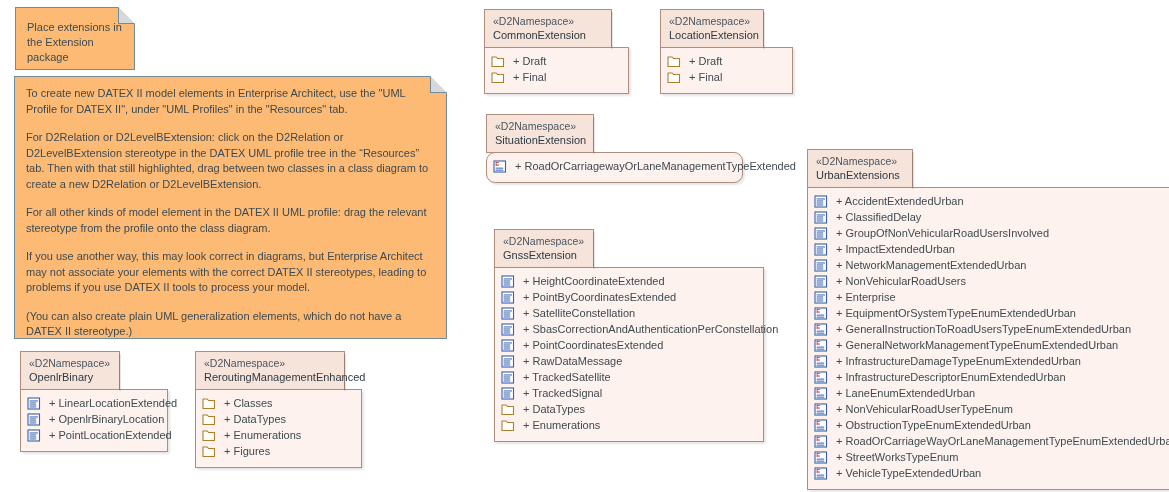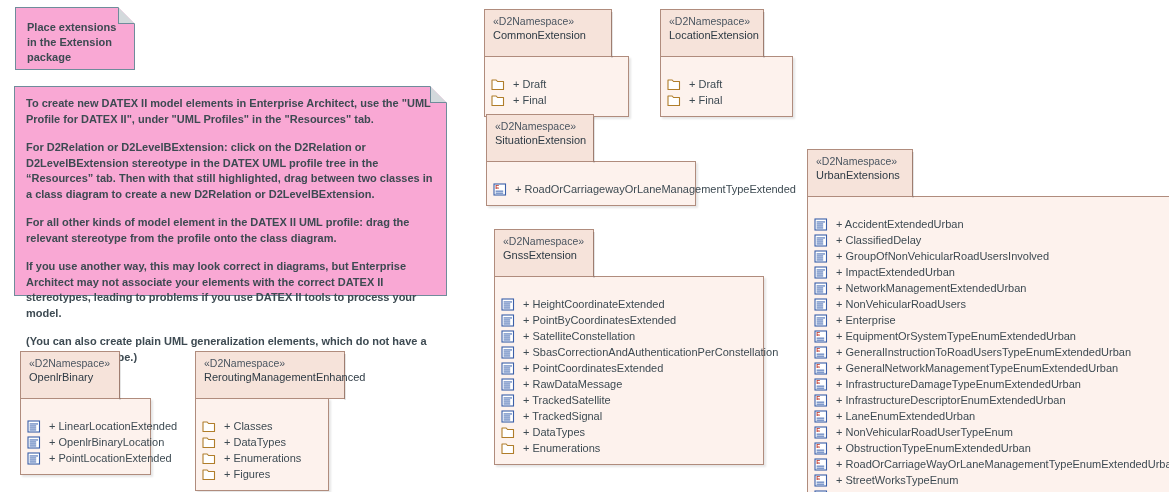--- a/index.html
+++ b/index.html
@@ -13,24 +13,23 @@
     position: relative;
     font-family: "Liberation Sans", sans-serif;
     font-size: 11px;
     color: #3d4a52;
     overflow: hidden;
   }
 
   
   .note {
     position: absolute;
-    background: #f9a8d4;
+    background: #fdba74;
     border: 1px solid #6f8c9b;
     box-sizing: border-box;
-    font-weight: bold;
   }
   .note .note-fold {
     position: absolute;
     top: -1px;
     right: -1px;
     width: 16px;
     height: 16px;
     background: #d3d9dc;
     border-left: 1px solid #6f8c9b;
     border-bottom: 1px solid #6f8c9b;
@@ -62,42 +61,42 @@
 
   
   .pkg {
     position: absolute;
   }
   .pkg-tab {
     position: relative;
     background: #f6e3da;
     border: 1px solid #b08c7d;
     box-sizing: border-box;
-    padding: 4px 8px 14px 8px;
+    padding: 4px 8px 5px 8px;
     line-height: 14px;
     z-index: 2;
   }
   .pkg-stereo {
     color: #4a5560;
     font-size: 10.5px;
     white-space: nowrap;
   }
   .pkg-name {
     color: #2d3a44;
     font-size: 11px;
     font-weight: normal;
     white-space: nowrap;
   }
   .pkg-body {
     position: relative;
     background: #fdf2ed;
     border: 1px solid #b08c7d;
     box-sizing: border-box;
     margin-top: -1px;
-    padding: 19px 6px 8px 6px;
+    padding: 5px 6px 8px 6px;
     box-shadow: 2px 2px 2px rgba(0,0,0,0.10);
   }
   .pkg-row {
     display: flex;
     align-items: center;
     height: 16px;
     white-space: nowrap;
   }
   .pkg-row-label {
     margin-left: 8px;
@@ -128,21 +127,21 @@
 <body>
 
 <div class="note note-small" style="left:15px; top:7px; width:120px; height:63px;">
   <div class="note-mask"></div>
   <div class="note-fold"></div>
   <div class="note-body">
     <p>Place extensions in the Extension package</p>
   </div>
 </div>
 
-<div class="note" style="left:14px; top:86px; width:433px; height:210px;">
+<div class="note" style="left:14px; top:76px; width:433px; height:263px;">
   <div class="note-mask"></div>
   <div class="note-fold"></div>
   <div class="note-body">
     <p>To create new DATEX II model elements in Enterprise Architect, use the "UML Profile for DATEX II", under "UML Profiles" in the "Resources" tab.</p>
     <p>For D2Relation or D2LevelBExtension: click on the D2Relation or D2LevelBExtension stereotype in the DATEX UML profile tree in the “Resources” tab. Then with that still highlighted, drag between two classes in a class diagram to create a new D2Relation or D2LevelBExtension.</p>
     <p>For all other kinds of model element in the DATEX II UML profile: drag the relevant stereotype from the profile onto the class diagram.</p>
     <p>If you use another way, this may look correct in diagrams, but Enterprise Architect may not associate your elements with the correct DATEX II stereotypes, leading to problems if you use DATEX II tools to process your model.</p>
     <p>(You can also create plain UML generalization elements, which do not have a DATEX II stereotype.)</p>
   </div>
 </div>
@@ -187,21 +186,21 @@
         <span class="pkg-row-label">+ Final</span>
       </div>
     </div>
   </div>
 
 <div class="pkg" style="left:486px; top:114px; width:108px;">
 <div class="pkg-tab">
       <div class="pkg-stereo">«D2Namespace»</div>
       <div class="pkg-name">SituationExtension</div>
     </div>
-    <div class="pkg-body" style="width: 210px;">
+    <div class="pkg-body" style="width: 257px; border-radius: 9px;">
       <div class="pkg-row">
         <svg class="icon" viewBox="0 0 14 13">
           <rect x="1" y="1" width="11.5" height="11" fill="#ffffff" stroke="#3a5fa8" stroke-width="1.1"></rect>
           <text x="2.3" y="6.4" font-size="6" font-family="&quot;Liberation Sans&quot;, sans-serif" font-weight="bold" fill="#c0392b">E</text>
           <rect x="2.6" y="7.6" width="7.6" height="1.1" fill="#4a6fb5"></rect>
           <rect x="2.6" y="9.6" width="7.6" height="1.1" fill="#4a6fb5"></rect>
         </svg>
         <span class="pkg-row-label">+ RoadOrCarriagewayOrLaneManagementTypeExtended</span>
       </div>
     </div>
@@ -484,21 +483,21 @@
         <span class="pkg-row-label">+ VehicleTypeExtendedUrban</span>
       </div>
     </div>
   </div>
 
 <div class="pkg" style="left:20px; top:351px; width:100px;">
 <div class="pkg-tab">
       <div class="pkg-stereo">«D2Namespace»</div>
       <div class="pkg-name">OpenlrBinary</div>
     </div>
-    <div class="pkg-body" style="width: 131px;">
+    <div class="pkg-body" style="width: 148px;">
       <div class="pkg-row">
         <svg class="icon" viewBox="0 0 14 13">
           <rect x="1" y="1" width="11.5" height="11" fill="#ffffff" stroke="#3a5fa8" stroke-width="1.1"></rect>
           <rect x="2.6" y="3.4" width="8.4" height="1.1" fill="#4a6fb5"></rect>
           <rect x="2.6" y="5.4" width="6.6" height="1.1" fill="#4a6fb5"></rect>
           <rect x="2.6" y="7.4" width="6.6" height="1.1" fill="#4a6fb5"></rect>
           <rect x="2.6" y="9.4" width="6.6" height="1.1" fill="#4a6fb5"></rect>
         </svg>
         <span class="pkg-row-label">+ LinearLocationExtended</span>
       </div>
@@ -523,21 +522,21 @@
         <span class="pkg-row-label">+ PointLocationExtended</span>
       </div>
     </div>
   </div>
 
 <div class="pkg" style="left:195px; top:351px; width:150px;">
 <div class="pkg-tab">
       <div class="pkg-stereo">«D2Namespace»</div>
       <div class="pkg-name">ReroutingManagementEnhanced</div>
     </div>
-    <div class="pkg-body" style="width: 134px;">
+    <div class="pkg-body" style="width: 167px;">
       <div class="pkg-row">
         <svg class="icon" viewBox="0 0 14 13">
           <path d="M1 3.5 L1 11.5 L12.5 11.5 L12.5 3.5 L6.5 3.5 L5.2 2 L1 2 Z" fill="#ffffff" stroke="#b07d2a" stroke-width="1.1" stroke-linejoin="round"></path>
         </svg>
         <span class="pkg-row-label">+ Classes</span>
       </div>
       <div class="pkg-row">
         <svg class="icon" viewBox="0 0 14 13">
           <path d="M1 3.5 L1 11.5 L12.5 11.5 L12.5 3.5 L6.5 3.5 L5.2 2 L1 2 Z" fill="#ffffff" stroke="#b07d2a" stroke-width="1.1" stroke-linejoin="round"></path>
         </svg>

